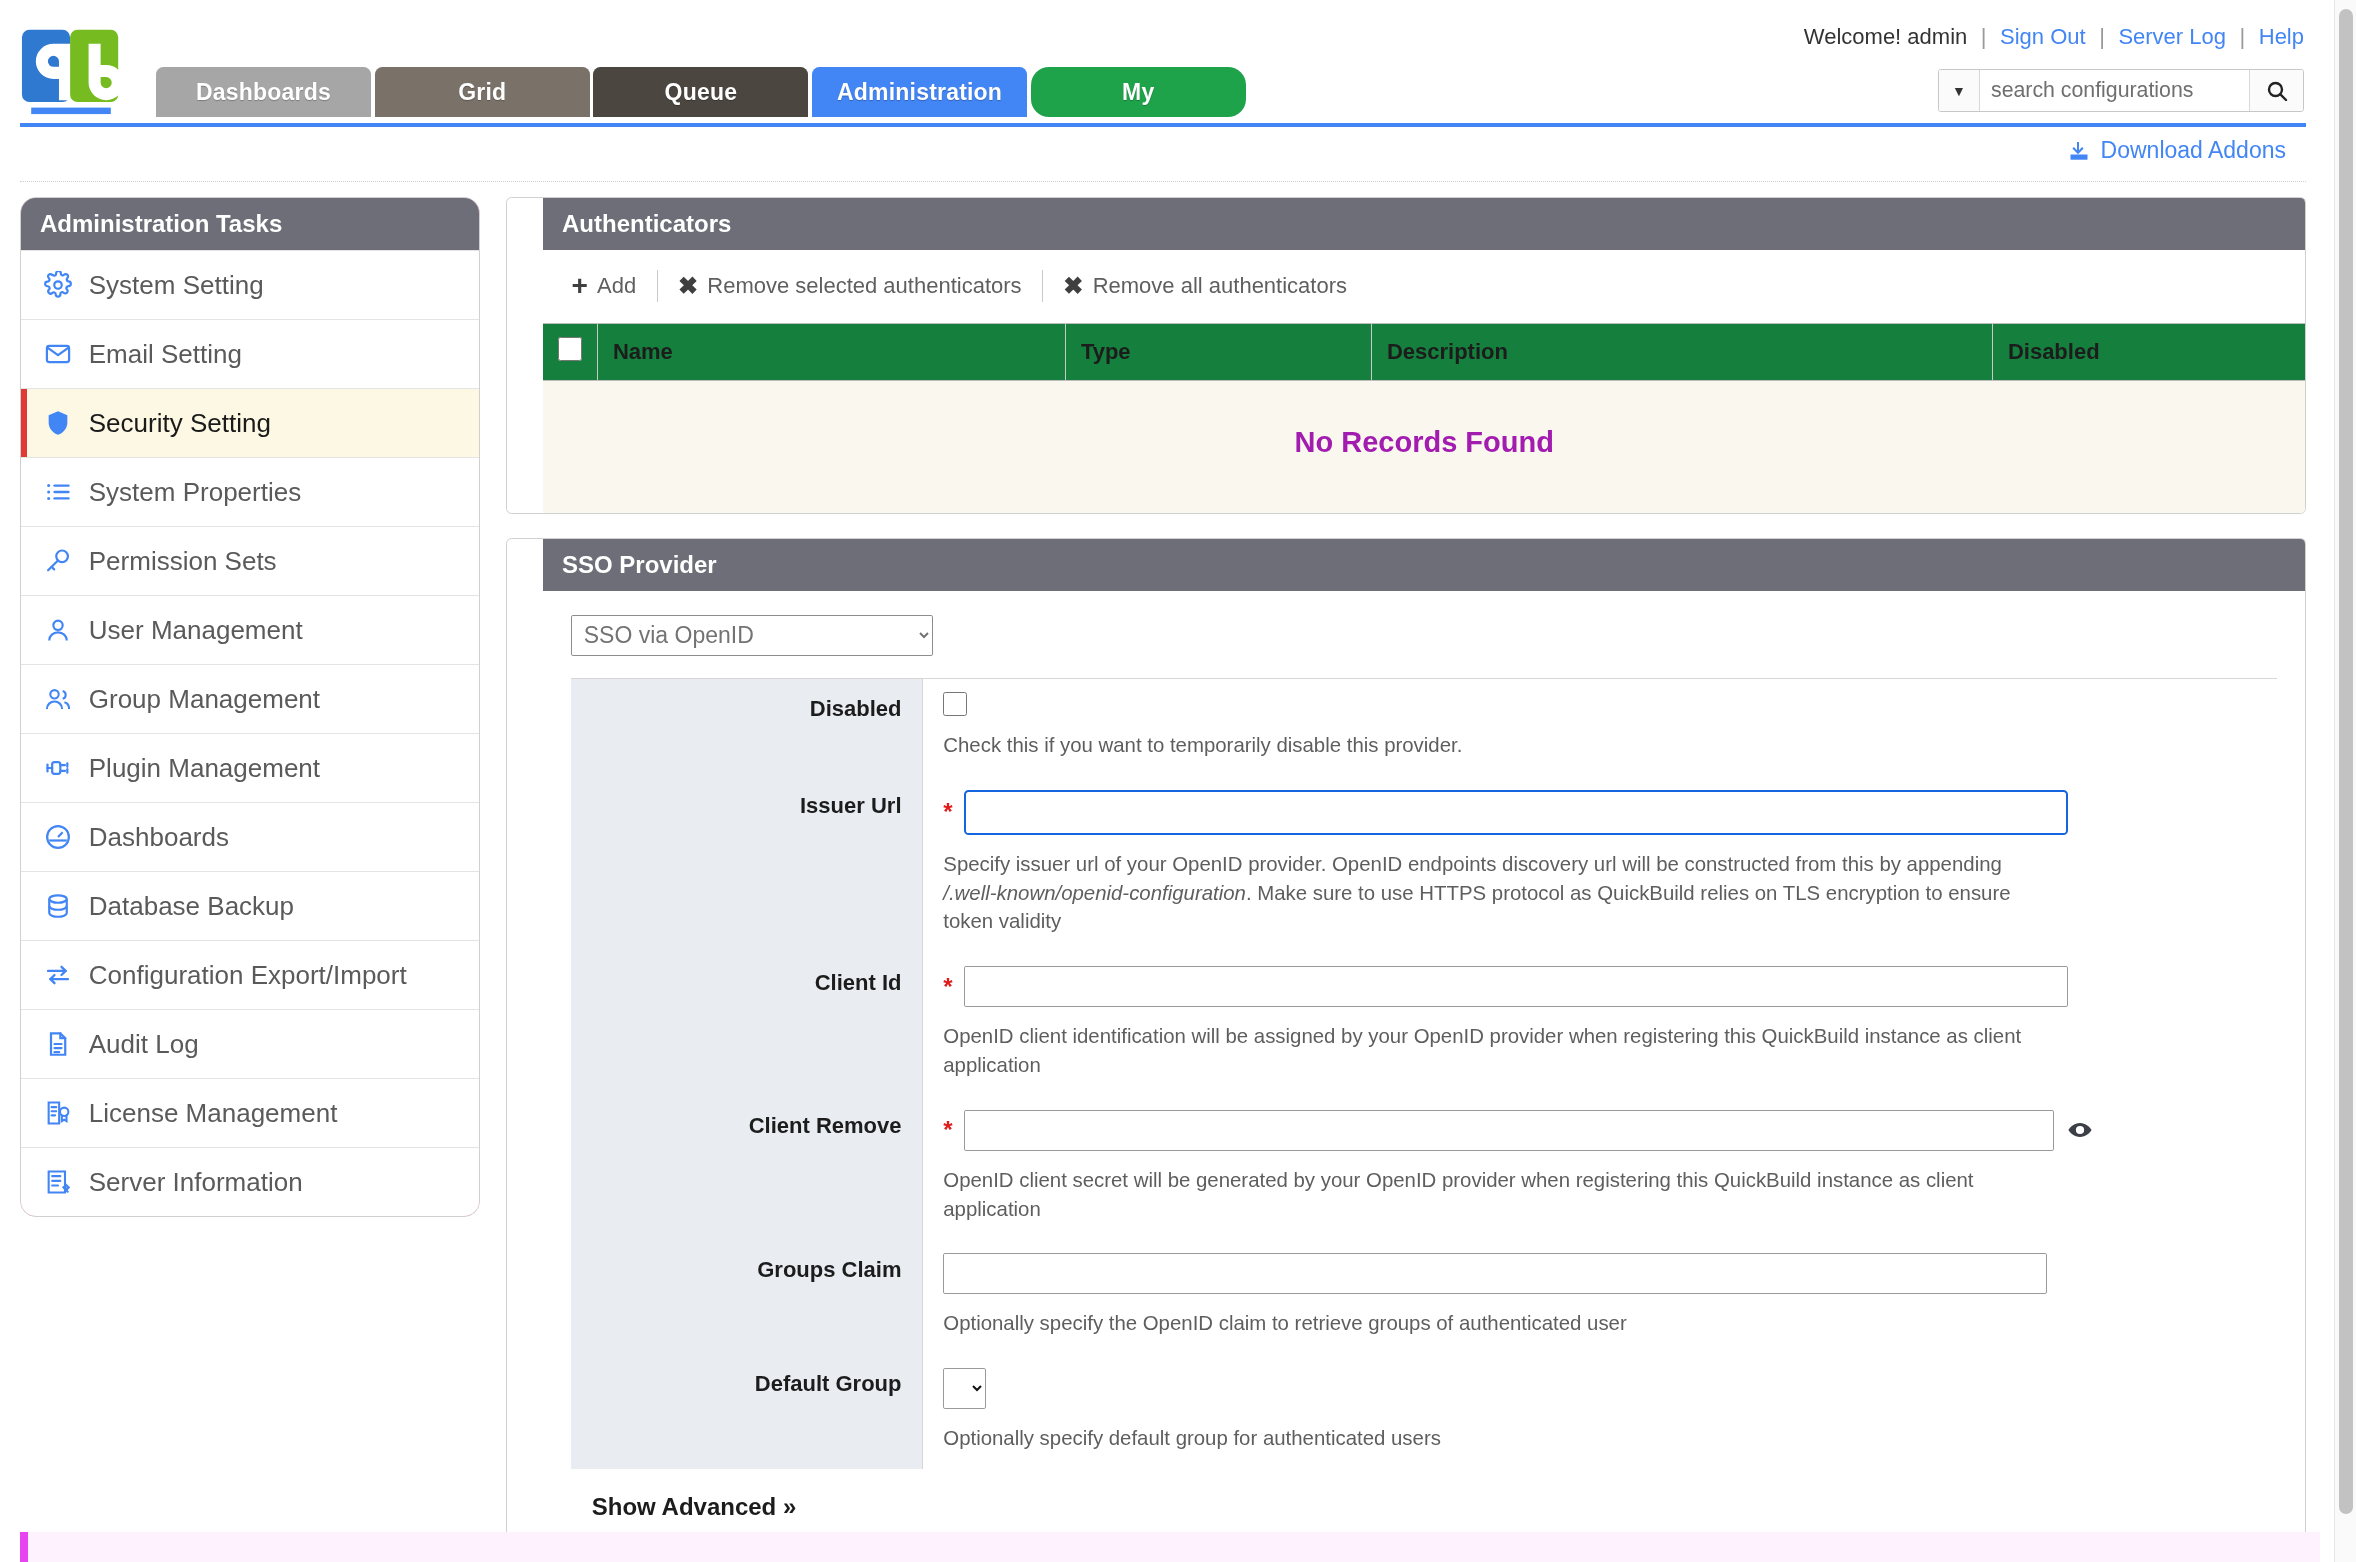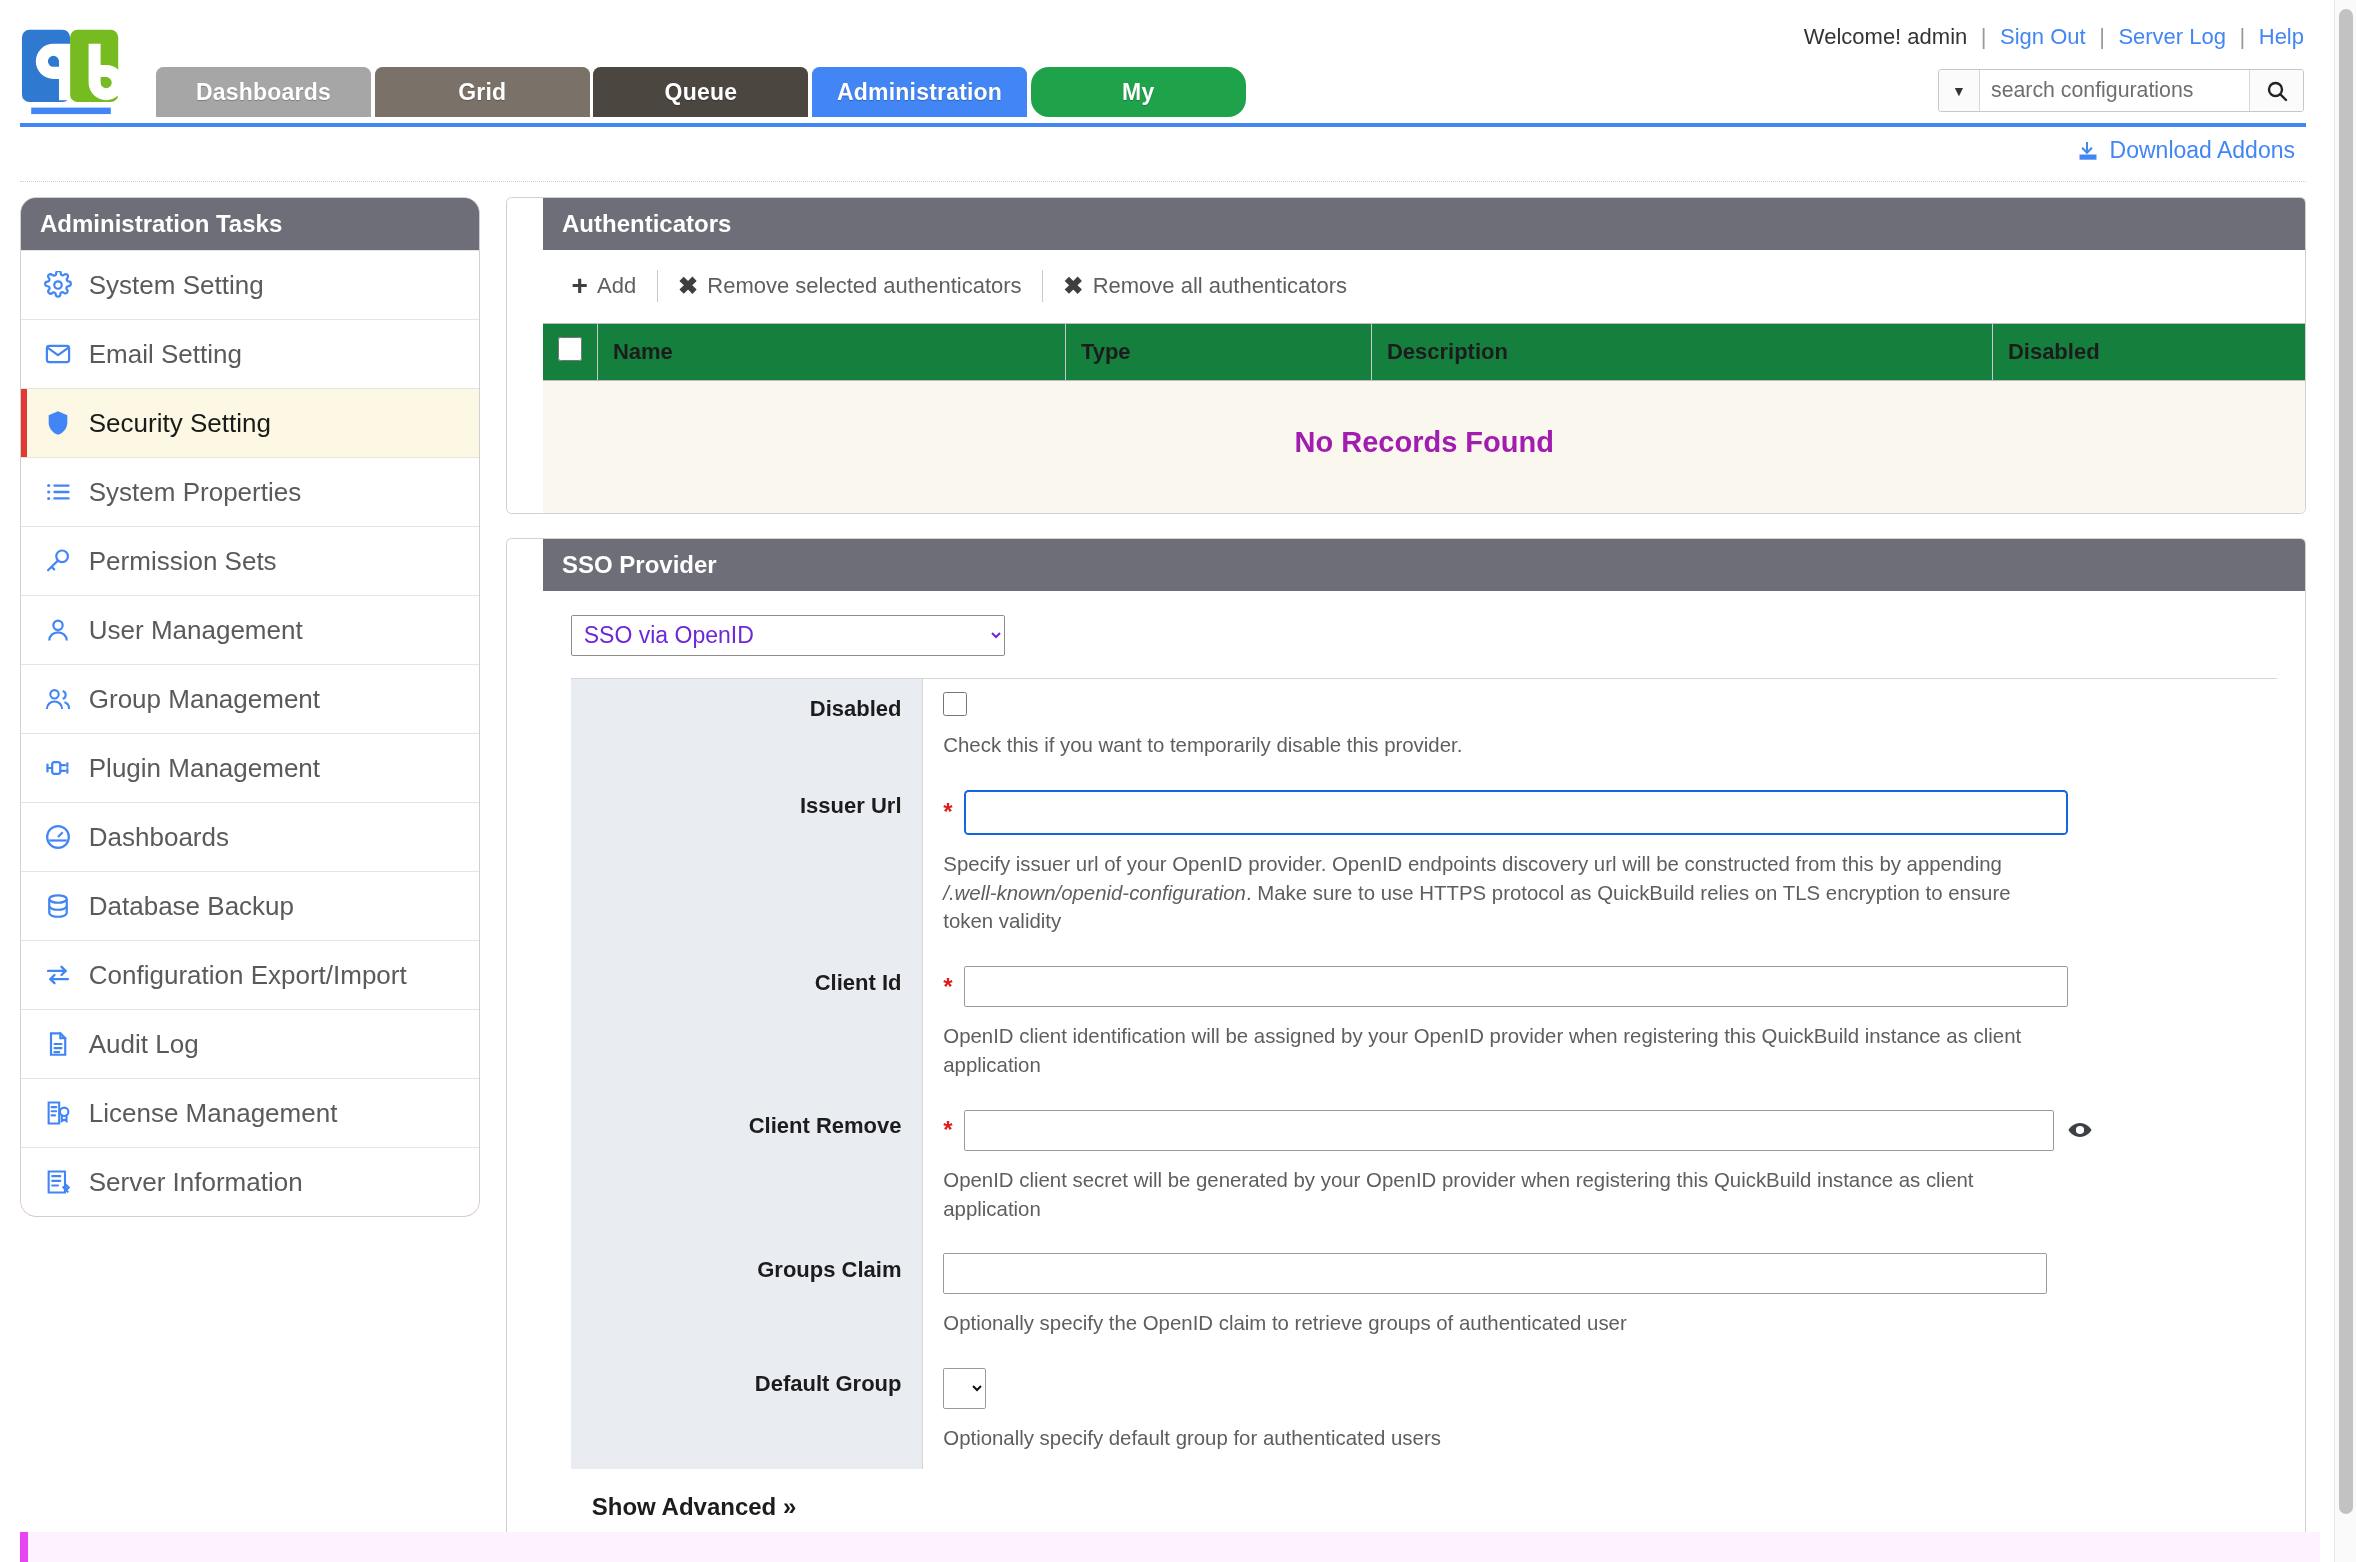--- a/index.html
+++ b/index.html
@@ -107,21 +107,21 @@
   }
 
   
   .addons-bar {
     position: relative;
     height: 52px;
     margin: 0 28px 0 20.4px;
     border-bottom: 1.9px dotted #cfcfcf;
   }
   .addons-link {
-    position: absolute; right: 11px; top: 7.4px;
+    position: absolute; right: 20px; top: 7.4px;
     font-size: 23px; color: #4285f4;
     display: flex; align-items: center; gap: 9.3px;
     cursor: pointer;
   }
 
   
   .content {
     display: flex;
     padding: 15px 28px 0 20.4px;
     gap: 26px;
@@ -214,24 +214,24 @@
   input[type=checkbox].cb {
     width: 24px; height: 24px; margin: 0; cursor: pointer;
   }
 
   
   .sso-body { padding: 24px 28px 28px; }
   .sso-select {
     font-size: 23px;
     font-family: "Liberation Sans", sans-serif;
     padding: 5.6px 7.4px;
-    width: 434px;
+    width: 362px;
     border: 0.9px solid #8d8d8d;
     background: #fff;
-    color: #6d28d9;
+    color: #737373;
     border-radius: 1.9px;
   }
 
   .form-table { width: 100%; border-collapse: collapse; margin-top: 22px; border-top: 0.9px solid #d6d6d6; }
   .form-table tr.frow > td { vertical-align: top; }
   .lbl-cell {
     width: 351px;
     background: #e9edf2;
     text-align: right;
     padding: 16.7px 20.4px 0 0;

